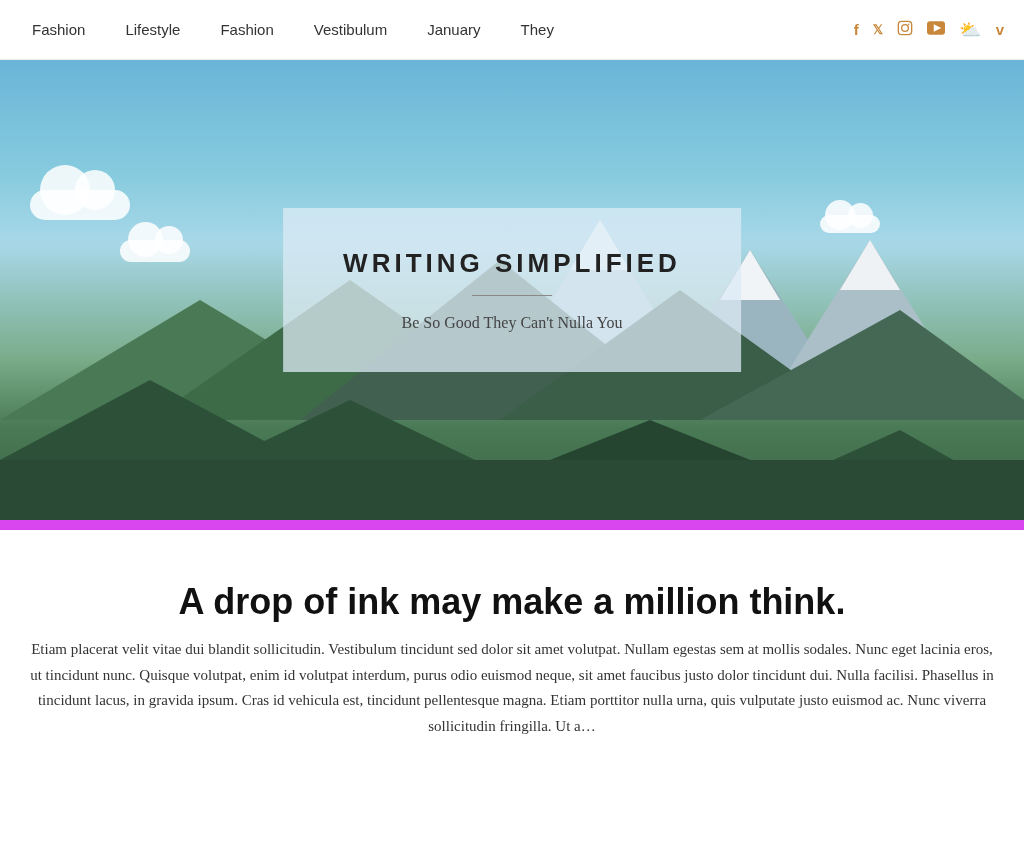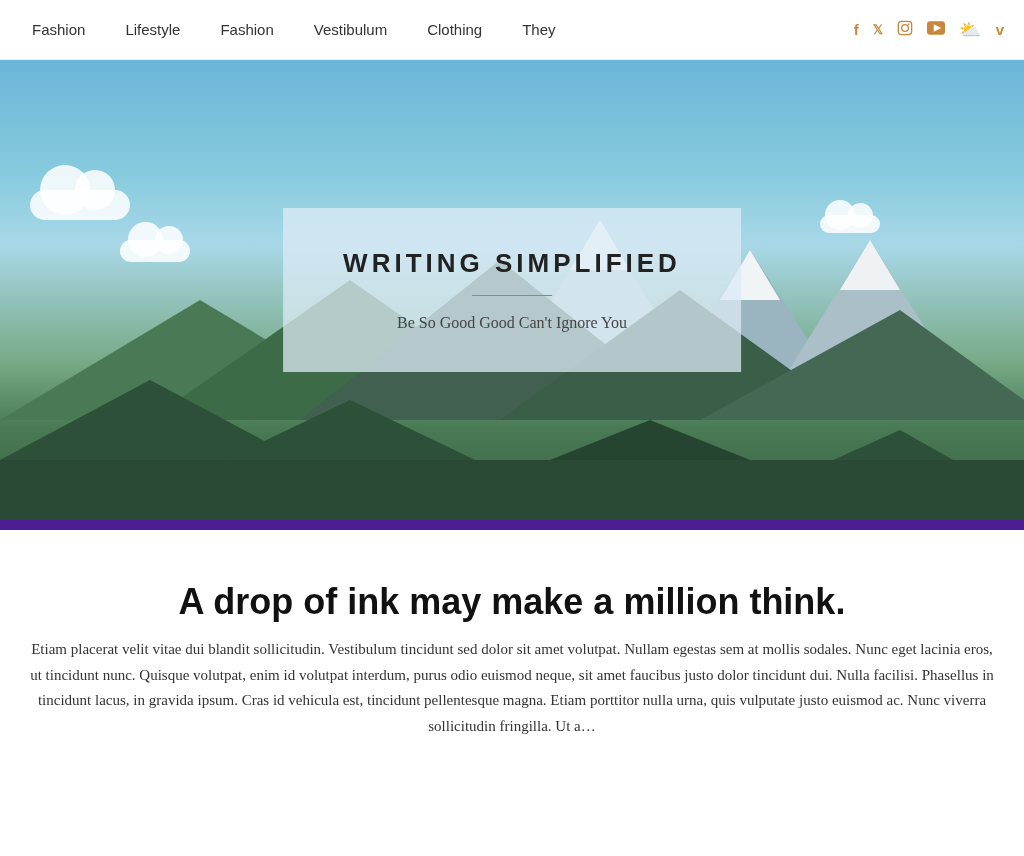--- a/index.html
+++ b/index.html
@@ -170,21 +170,21 @@
 
     .hero-subtitle {
       font-family: Georgia, serif;
       font-size: 16px;
       color: #444;
       font-style: normal;
     }
 
     
     .content-section {
-      background: #4c1d95;
+      background: #d946ef;
       padding: 10px 0 0 0;
     }
 
     .content-inner {
       background: #fff;
       max-width: 1024px;
       margin: 0 auto;
       padding: 50px 30px 60px 30px;
     }
 
@@ -217,21 +217,21 @@
   </style>
 </head>
 <body>
 
 <nav>
   <div class="nav-links">
     <a class="nav-link">Fashion</a>
     <a class="nav-link">Lifestyle</a>
     <a class="nav-link">Fashion</a>
     <a class="nav-link">Vestibulum</a>
-    <a class="nav-link">Clothing</a>
+    <a class="nav-link">January</a>
     <a class="nav-link">They</a>
   </div>
   <div class="nav-social">
     <a class="social-icon" style="font-family:Arial;font-weight:bold;font-size:15px;">f</a>
     <a class="social-icon" style="font-family:Arial;font-weight:bold;font-size:13px;">𝕏</a>
     <a class="social-icon" style="font-size:15px;">
       <svg width="16" height="16" viewBox="0 0 24 24" fill="#c8873a">
         <rect x="2" y="2" width="20" height="20" rx="5" ry="5" fill="none" stroke="#c8873a" stroke-width="2"></rect>
         <circle cx="12" cy="12" r="5" fill="none" stroke="#c8873a" stroke-width="2"></circle>
         <circle cx="17.5" cy="6.5" r="1.2" fill="#c8873a"></circle>
@@ -273,21 +273,21 @@
     <polygon points="0,240 150,160 300,240 0,300 0,240" fill="#2d5038"></polygon>
     <polygon points="100,300 350,180 600,300" fill="#2d5038"></polygon>
     <polygon points="400,300 650,200 900,300" fill="#254530"></polygon>
     <polygon points="700,300 900,210 1024,280 1024,300" fill="#2d5038"></polygon>
     <rect x="0" y="240" width="1024" height="60" fill="#2a4a35"></rect>
   </svg>
 
   <div class="hero-title-box">
     <h1 class="hero-title">WRITING SIMPLIFIED</h1>
     <div class="hero-divider"></div>
-    <p class="hero-subtitle">Be So Good Good Can't Ignore You</p>
+    <p class="hero-subtitle">Be So Good They Can't Nulla You</p>
   </div>
 </section>
 
 <div class="content-section">
   <div class="content-inner">
     <h2 class="article-title">A drop of ink may make a million think.</h2>
     <p class="article-body">Etiam placerat velit vitae dui blandit sollicitudin. Vestibulum tincidunt sed dolor sit amet volutpat. Nullam egestas sem at mollis sodales. Nunc eget lacinia eros, ut tincidunt nunc. Quisque volutpat, enim id volutpat interdum, purus odio euismod neque, sit amet faucibus justo dolor tincidunt dui. Nulla facilisi. Phasellus in tincidunt lacus, in gravida ipsum. Cras id vehicula est, tincidunt pellentesque magna. Etiam porttitor nulla urna, quis vulputate justo euismod ac. Nunc viverra sollicitudin fringilla. Ut a…</p>
   </div>
 </div>
 

